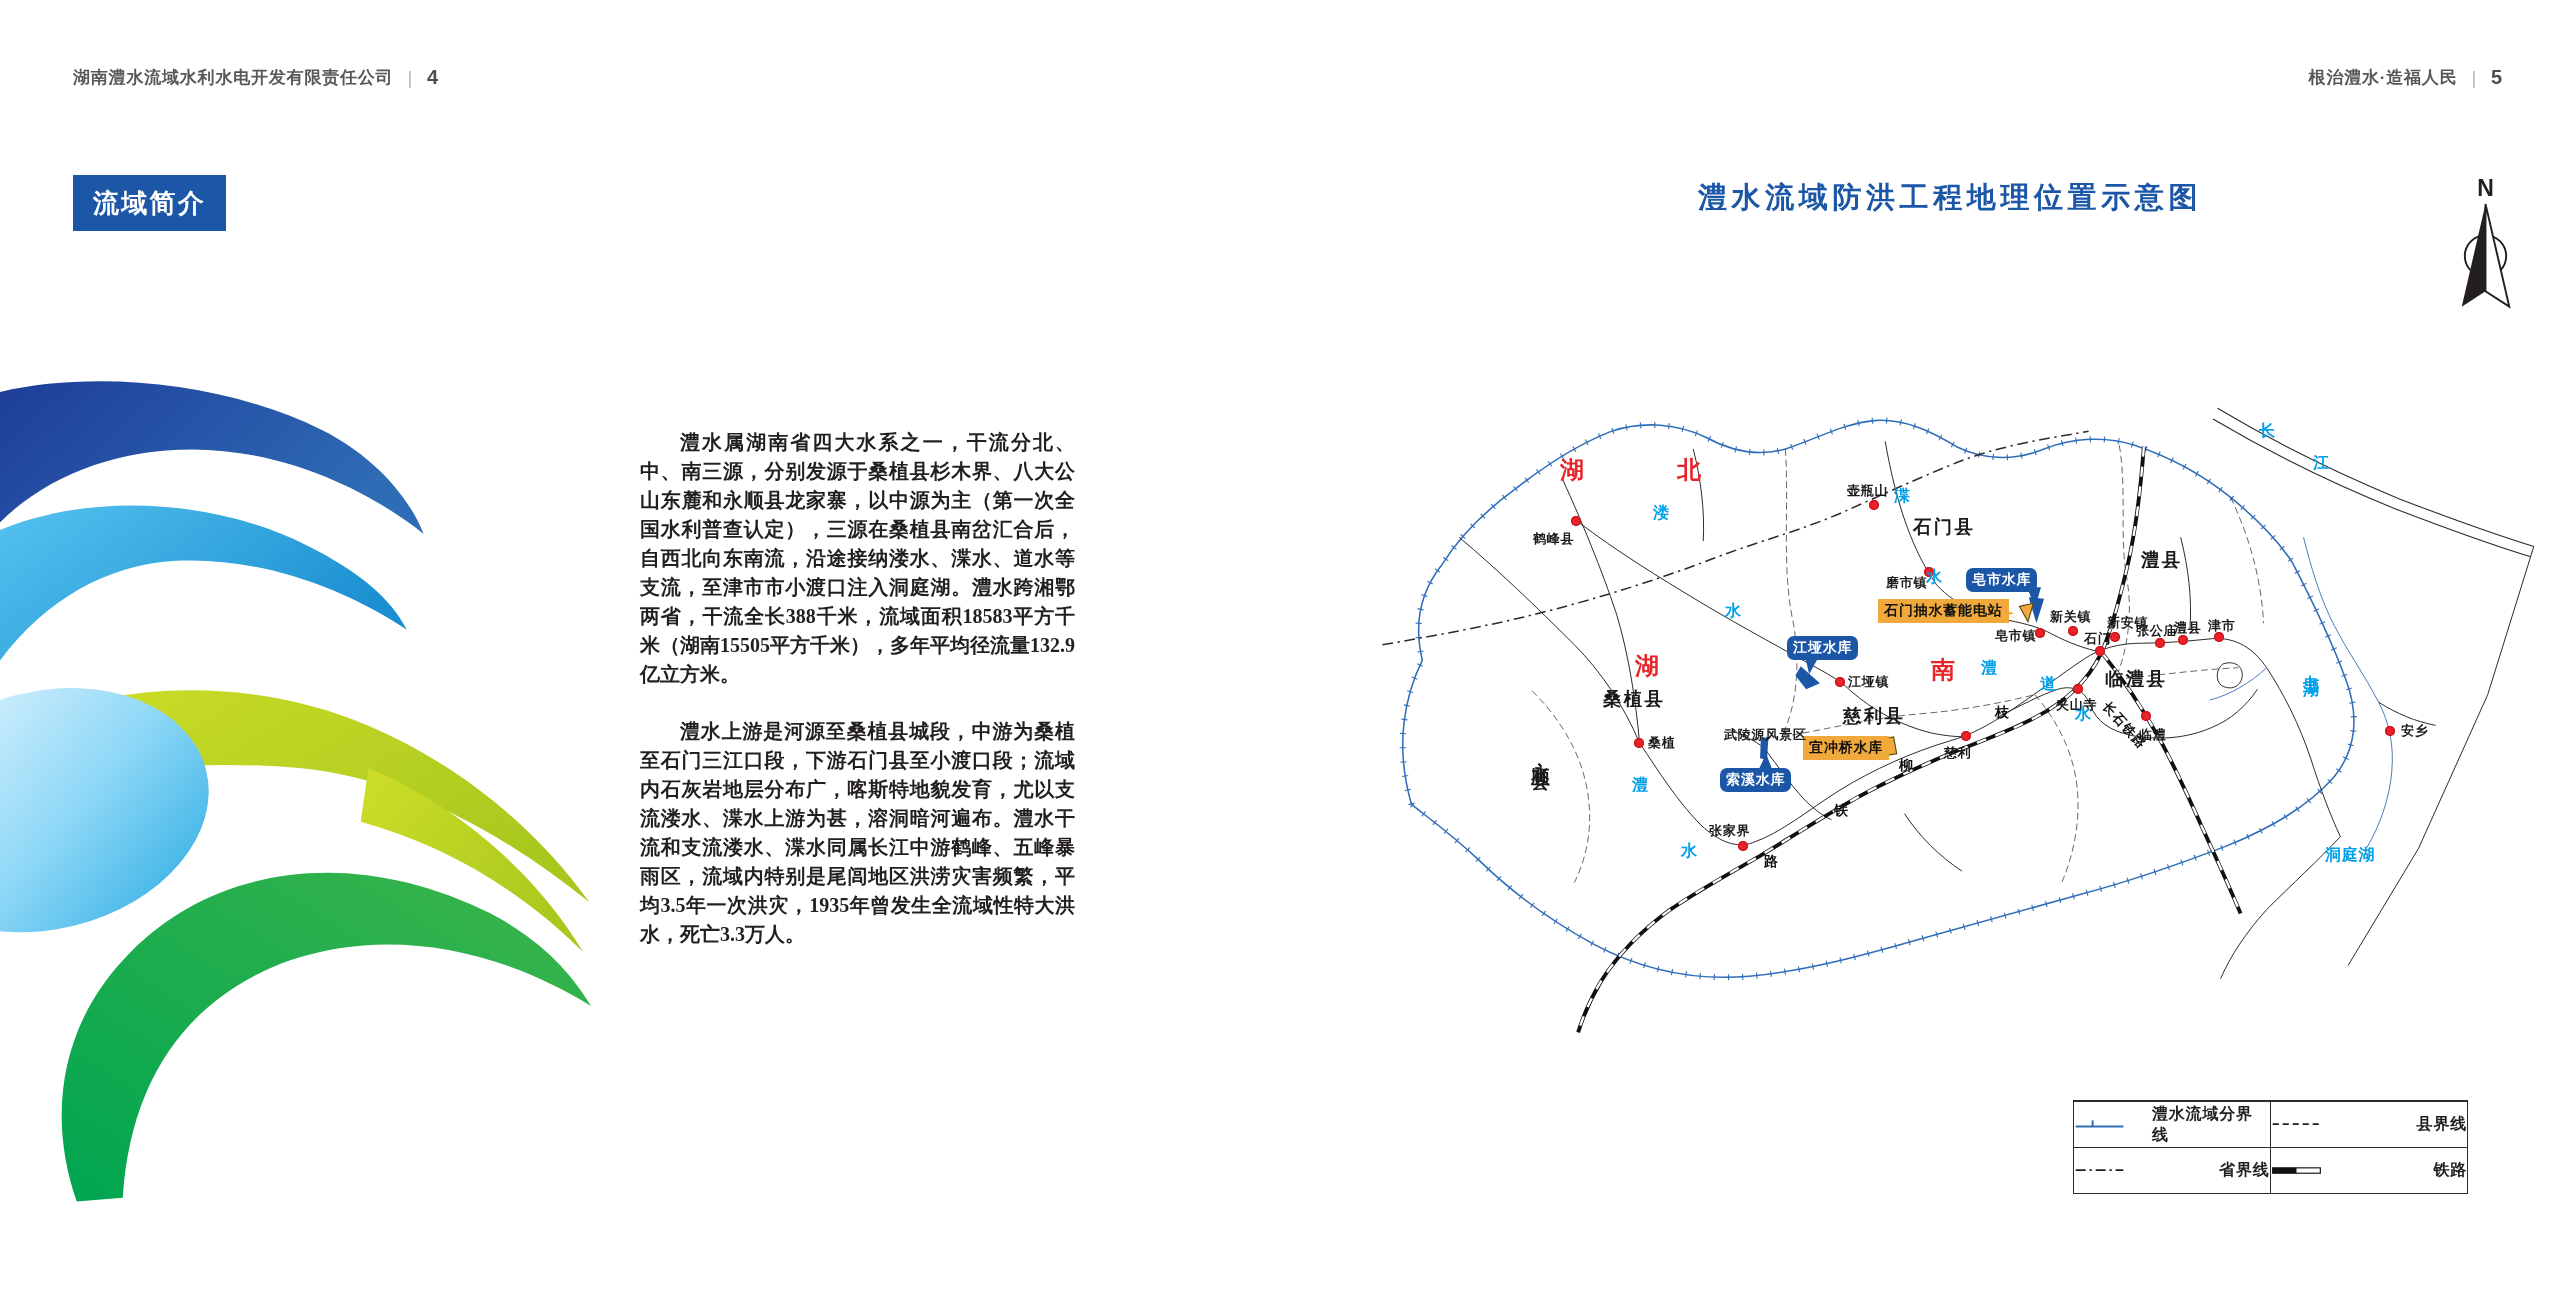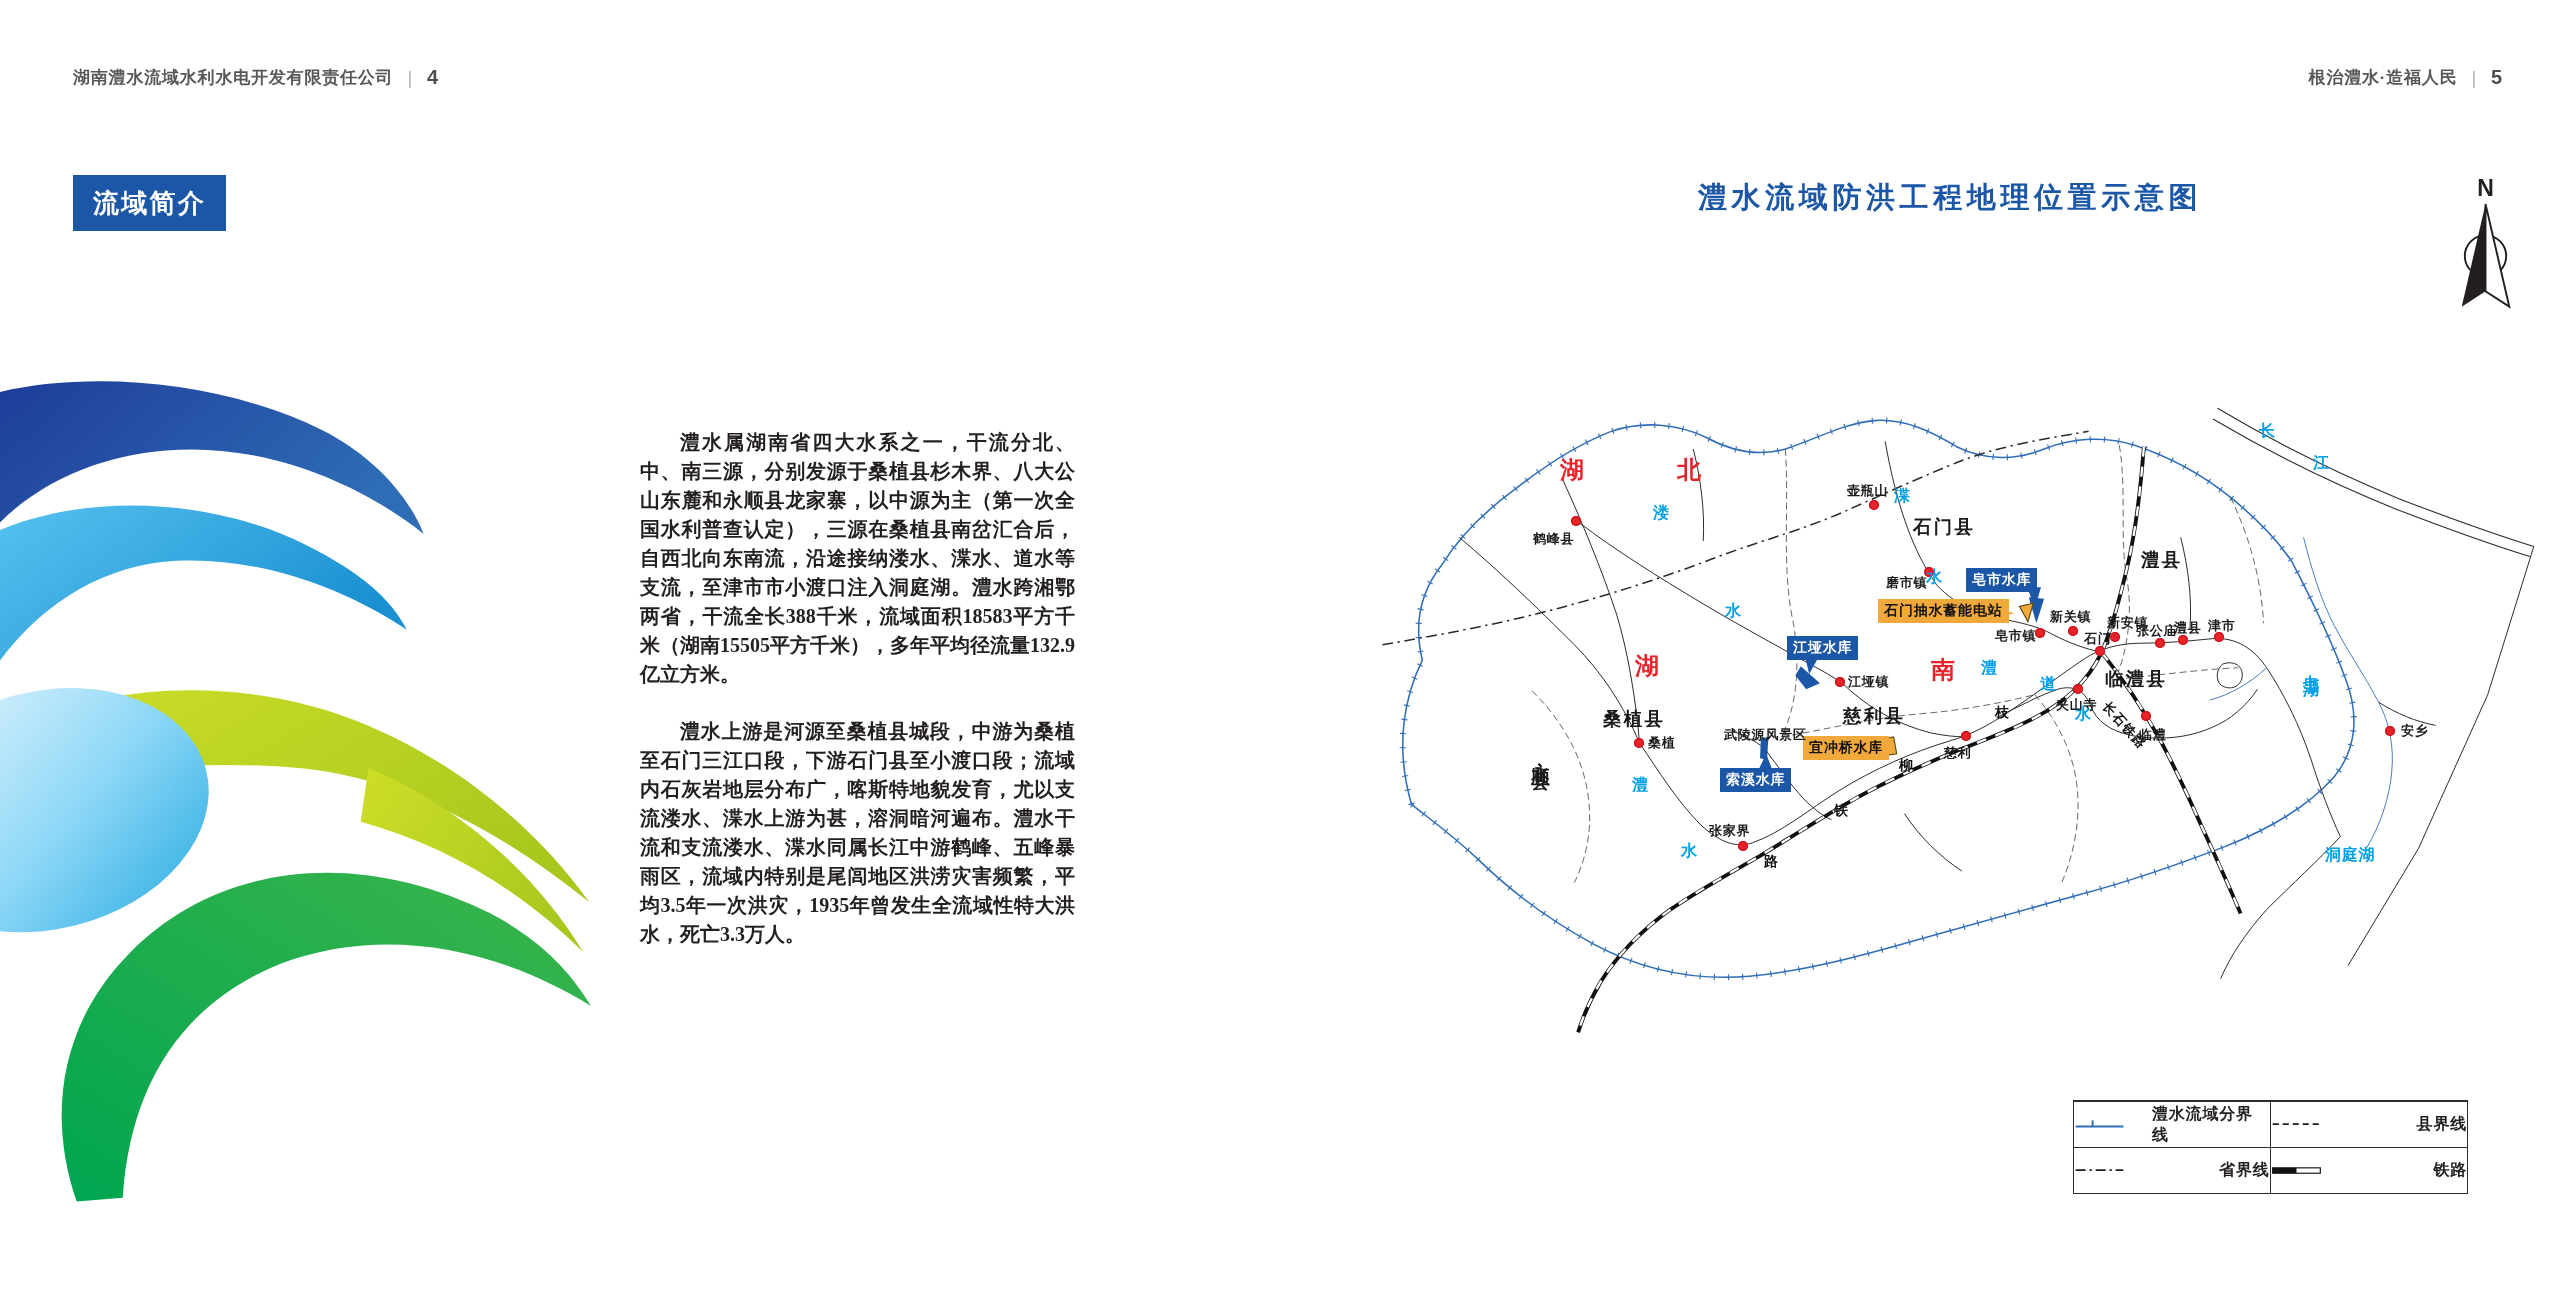--- a/index.html
+++ b/index.html
@@ -50,21 +50,21 @@
   #map-labels{position:absolute;left:0;top:0;width:2576px;height:1306px;pointer-events:none;}
   .ml{position:absolute;white-space:nowrap;font-weight:700;font-family:"Liberation Sans",sans-serif;}
   .prov{color:#e8232a;font-size:24px;transform:translate(-50%,-50%);}
   .county{color:#1a1a1a;font-size:18.4px;letter-spacing:2.3px;}
   .county.vert{writing-mode:vertical-rl;letter-spacing:6.1px;}
   .town{color:#1a1a1a;font-size:13px;letter-spacing:0.8px;}
   .dot{width:10px;height:10px;background:#e8232a;border-radius:50%;transform:translate(-50%,-50%);box-shadow:inset 0 0 0 1.5px #cf1620;}
   .riverchar{color:#00a0e9;font-size:16px;transform:translate(-50%,-50%);}
   .water{color:#00a0e9;font-size:16px;letter-spacing:0.8px;}
   .water.vert{writing-mode:vertical-rl;letter-spacing:3.1px;}
-  .resv{background:#1b57a6;color:#ffffff;font-size:14px;padding:3.1px 6.1px;letter-spacing:0.8px;}
+  .resv{background:#1b57a6;color:#ffffff;font-size:14px;padding:3.1px 6.1px;letter-spacing:0.8px;border-radius:7px;}
   .proj{background:#f2a93b;color:#111111;font-size:14px;padding:3.1px 6.1px;letter-spacing:0.8px;}
   .railchar{color:#111111;font-size:14px;transform:translate(-50%,-50%);}
   .raildiag{color:#111111;font-size:13px;letter-spacing:1.5px;transform-origin:left center;}
   .scenic{color:#1a1a1a;font-size:13px;letter-spacing:0.8px;}
   
   #legend{
     position:absolute;left:2073px;top:1100px;width:393px;border:1.5px solid #2b2b2b;background:#fff;
   }
   #legend-title{
     height:40px;display:flex;align-items:center;justify-content:center;
@@ -212,21 +212,21 @@
 
 <div id="map-labels">
     <div class="ml prov" style="left: 1572px; top: 470px;">湖</div>
     <div class="ml prov" style="left: 1689px; top: 470px;">北</div>
     <div class="ml prov" style="left: 1647px; top: 666px;">湖</div>
     <div class="ml prov" style="left: 1943px; top: 670px;">南</div>
     <div class="ml county" style="left: 1913px; top: 514px;">石门县</div>
     <div class="ml county" style="left: 2141px; top: 547px;">澧县</div>
     <div class="ml county" style="left: 2105px; top: 666px;">临澧县</div>
     <div class="ml county" style="left: 1843px; top: 703px;">慈利县</div>
-    <div class="ml county" style="left: 1603px; top: 686px; margin-top: 20px;">桑植县</div>
+    <div class="ml county" style="left: 1603px; top: 686px;">桑植县</div>
     <div class="ml county vert" style="left: 1528px; top: 746px;">永顺县</div>
     <div class="ml dot" style="left: 1576px; top: 521px;"></div>
     <div class="ml town" style="left: 1533px; top: 530px;">鹤峰县</div>
     <div class="ml dot" style="left: 1874px; top: 505px;"></div>
     <div class="ml town" style="left: 1847px; top: 482px;">壶瓶山</div>
     <div class="ml dot" style="left: 1929px; top: 572px;"></div>
     <div class="ml town" style="left: 1886px; top: 574px;">磨市镇</div>
     <div class="ml dot" style="left: 2040px; top: 633px;"></div>
     <div class="ml town" style="left: 1995px; top: 627px;">皂市镇</div>
     <div class="ml dot" style="left: 2073px; top: 631px;"></div>

